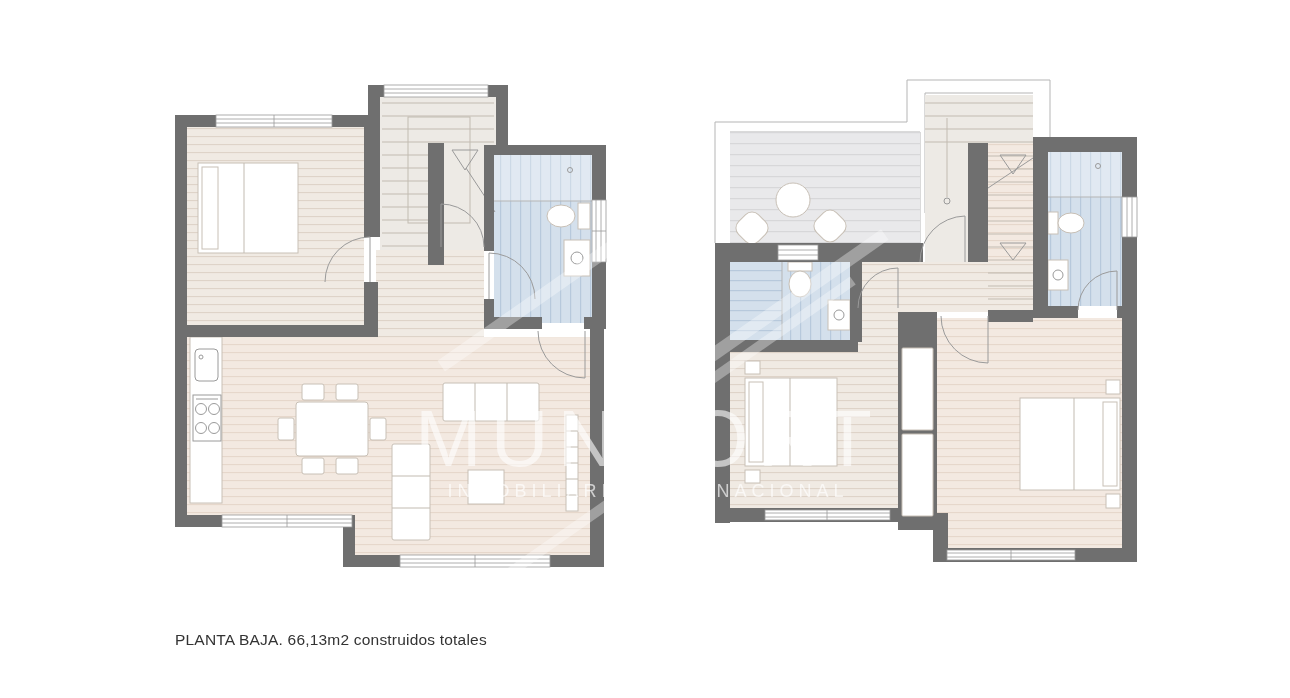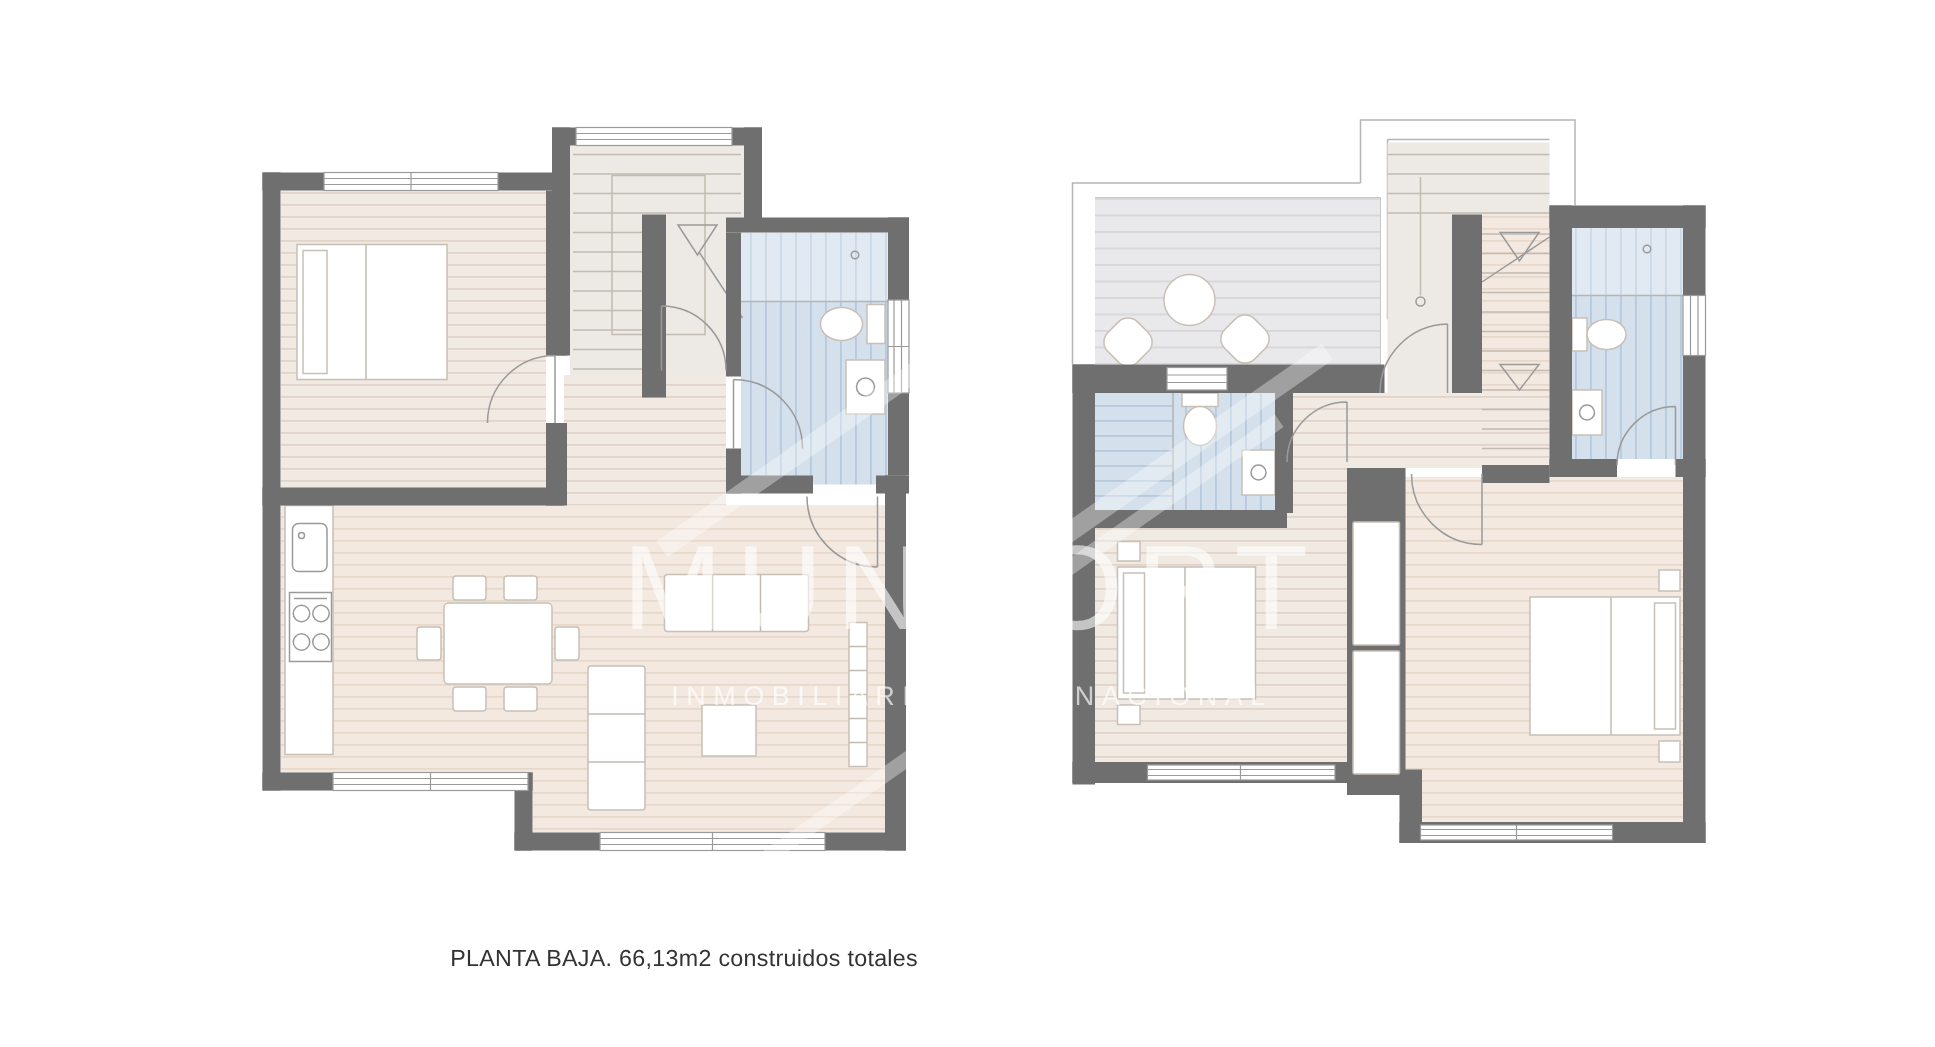--- a/index.html
+++ b/index.html
@@ -9,24 +9,24 @@
   .wall{fill:var(--wall);}
   .furn{fill:var(--furniture);stroke:var(--furniture_outline);stroke-width:1;}
   .thin{stroke:var(--thin_line);stroke-width:1;fill:none;}
   .thin2{stroke:#b5b5b5;stroke-width:1;fill:none;}
   .arc{stroke:#9a9a9a;stroke-width:1;fill:none;}
   .glass{fill:rgba(255,255,255,0.30);}
   .win{fill:#ffffff;stroke:#9a9a9a;stroke-width:0.8;}
   .winline{stroke:#9a9a9a;stroke-width:0.8;fill:none;}
   .streak{fill:rgba(255,255,255,0.34);}
   .fix{fill:var(--furniture);stroke:var(--furniture_outline);stroke-width:1;}
-  .caption{position:absolute;top:631px;text-align:right;font-size:15.5px;color:var(--caption_text);letter-spacing:0.2px;}
+  .caption{position:absolute;top:631px;text-align:left;font-size:15.5px;color:var(--caption_text);letter-spacing:0.2px;}
   .wm{position:absolute;left:404px;top:352px;width:488px;text-align:center;color:rgba(255,255,255,0.60);pointer-events:none;z-index:5;}
-  .wm-brand{font-size:80px;letter-spacing:9px;line-height:1;white-space:nowrap;}
-  .wm-tagline{font-size:18px;letter-spacing:5px;margin-top:22px;white-space:nowrap;color:rgba(255,255,255,0.66);}
+  .wm-brand{font-size:80px;letter-spacing:9px;line-height:1;white-space:nowrap;margin-top:47px;}
+  .wm-tagline{font-size:18px;letter-spacing:5px;margin-top:2px;white-space:nowrap;color:rgba(255,255,255,0.66);}
 </style>
 </head>
 <body style="background: rgb(255, 255, 255);">
 
 <div class="stage">
 
 <svg width="1290" height="620" viewBox="0 0 1290 620">
   <defs>
     <pattern id="wood" width="8" height="8" patternUnits="userSpaceOnUse">
       <rect width="8" height="8" style="fill:var(--floor_wood)"></rect>

